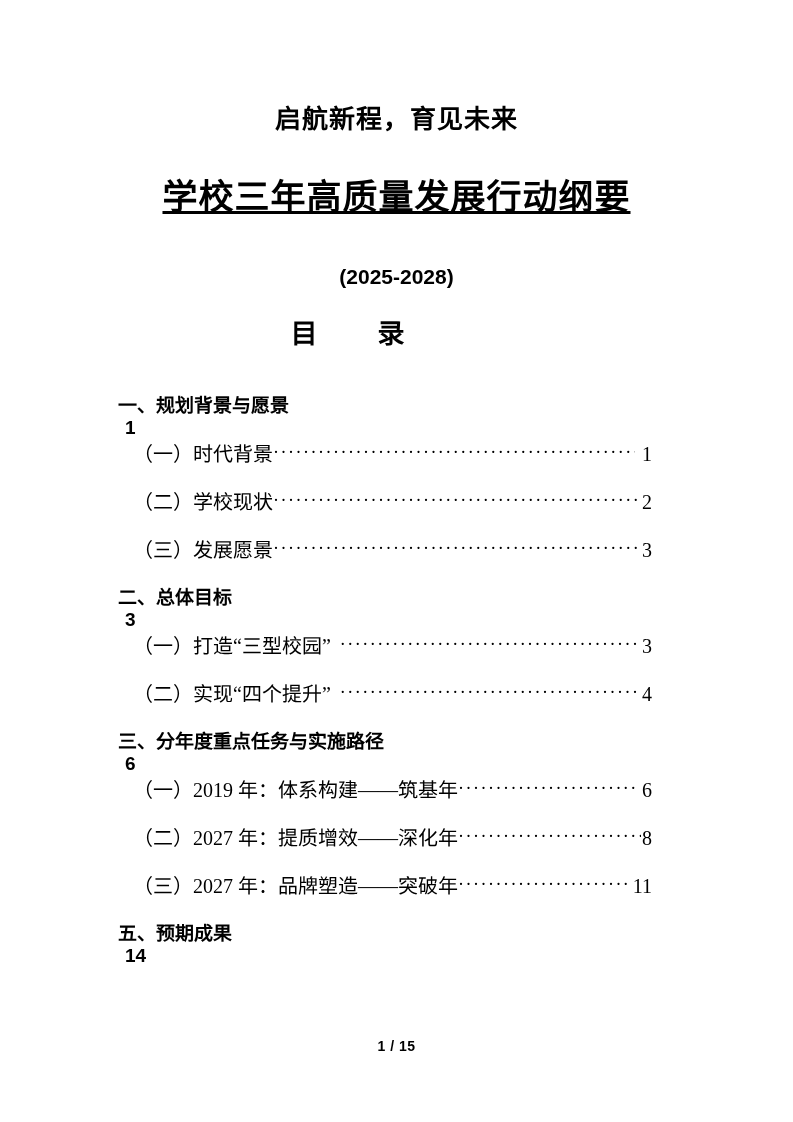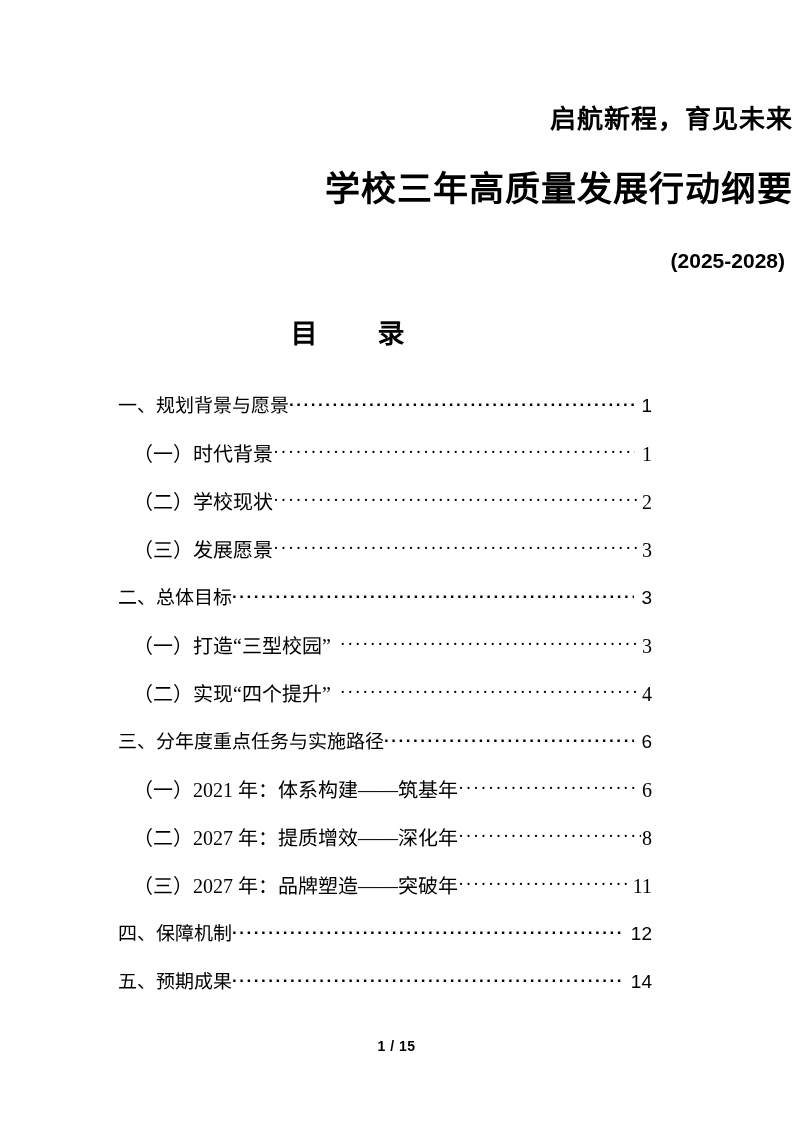--- a/index.html
+++ b/index.html
@@ -24,45 +24,46 @@
     height: 1122px;
     box-sizing: border-box;
   }
 
   
   .title-block {
     position: absolute;
     left: 0;
     top: 104px;
     width: 793px;
-    text-align: right;
+    text-align: center;
   }
   .doc-slogan {
     font-family: "Liberation Sans", "DejaVu Sans", sans-serif;
     font-weight: 700;
     font-size: 26px;
     letter-spacing: 1px;
     line-height: 1.2;
     margin: 0;
   }
   .doc-title {
     font-family: "Liberation Sans", "DejaVu Sans", sans-serif;
     font-weight: 700;
     font-size: 35px;
     letter-spacing: 1px;
     line-height: 1.25;
-    margin: 0;
+    margin: 8px;
     padding-top: 32px;
+    text-decoration: underline;
   }
   .doc-period {
     font-family: "Liberation Sans", "DejaVu Sans", sans-serif;
     font-weight: 700;
     font-size: 21px;
     letter-spacing: 0px;
-    margin: 8px;
+    margin: 16px;
     padding-top: 30px;
   }
 
   
   .toc-heading {
     position: absolute;
     left: 0;
     top: 312px;
     width: 697px;
     text-align: center;
@@ -103,24 +104,25 @@
   }
   .toc-entry .toc-page {
     flex: 0 0 auto;
     text-align: right;
     white-space: pre;
   }
 
   
   .toc-entry.level1 {
     font-family: "Liberation Sans", "DejaVu Sans", sans-serif;
-    font-weight: 400;
+    font-weight: 700;
     font-size: 19px;
     height: 48px;
     padding-left: 0;
+    flex-direction: column;
   }
   .toc-entry.level1 .leader {
     font-family: "Liberation Sans", "DejaVu Sans", sans-serif;
     font-weight: 700;
     font-size: 17px;
     position: relative;
     top: -2px;
   }
   .toc-entry.level1 .toc-page {
     padding-left: 7px;
@@ -213,40 +215,35 @@
         <span class="toc-text">（二）实现“四个提升”</span>
         <span class="leader"></span>
         <span class="toc-page">4</span>
       </div>
       <div class="toc-entry level1">
         <span class="toc-text">三、分年度重点任务与实施路径</span>
         <span class="leader"></span>
         <span class="toc-page">6</span>
       </div>
       <div class="toc-entry level2 space-page">
-        <span class="toc-text">（一）2021 年：体系构建——筑基年</span>
+        <span class="toc-text">（一）2019 年：体系构建——筑基年</span>
         <span class="leader"></span>
         <span class="toc-page">6</span>
       </div>
       <div class="toc-entry level2">
         <span class="toc-text">（二）2027 年：提质增效——深化年</span>
         <span class="leader"></span>
         <span class="toc-page">8</span>
       </div>
       <div class="toc-entry level2">
         <span class="toc-text">（三）2027 年：品牌塑造——突破年</span>
         <span class="leader"></span>
         <span class="toc-page">11</span>
       </div>
       <div class="toc-entry level1">
-        <span class="toc-text">四、保障机制</span>
-        <span class="leader"></span>
-        <span class="toc-page">12</span>
-      </div>
-      <div class="toc-entry level1">
         <span class="toc-text">五、预期成果</span>
         <span class="leader"></span>
         <span class="toc-page">14</span>
       </div>
     </div>
 
   <div class="footer">1 / 15</div>
 
 </div>
 

